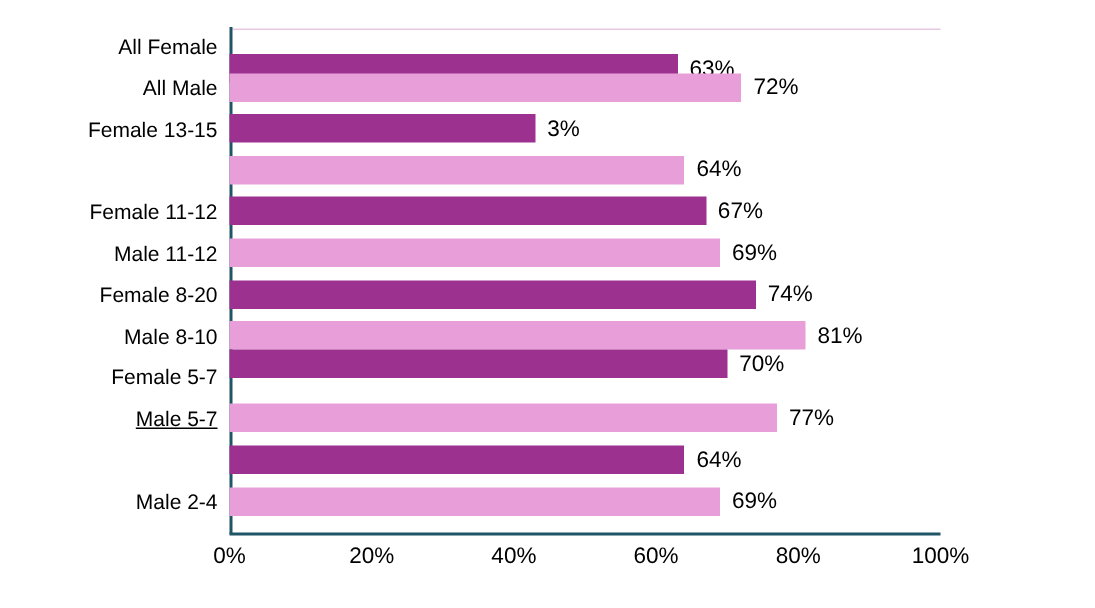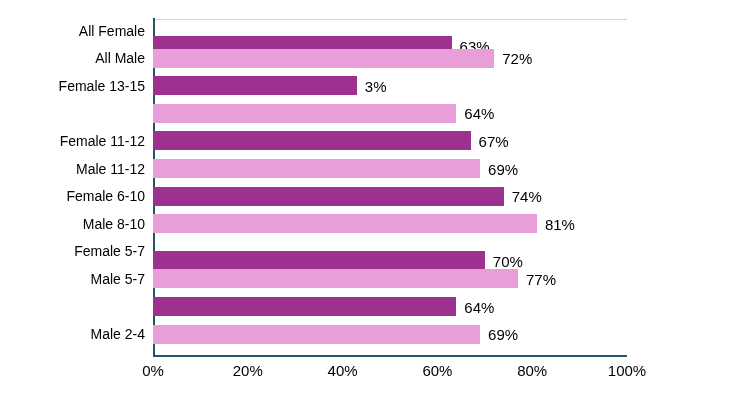--- a/index.html
+++ b/index.html
@@ -126,24 +126,24 @@
 <body>
 
 <div id="chart-root">
 
   <div class="cat-labels">
       <div class="cat-label" style="top: 3px;">All Female</div>
       <div class="cat-label" style="top: 30.6px;">All Male</div>
       <div class="cat-label" style="top: 58.2px;">Female 13-15</div>
       <div class="cat-label" style="top: 113.4px; margin-left: 40px;">Female 11-12</div>
       <div class="cat-label" style="top: 141px;">Male 11-12</div>
-      <div class="cat-label" style="top: 168.6px;">Female 6-10</div>
+      <div class="cat-label" style="top: 168.6px;">Female 8-20</div>
       <div class="cat-label" style="top: 196.2px;">Male 8-10</div>
       <div class="cat-label" style="top: 223.8px;">Female 5-7</div>
-      <div class="cat-label" style="top: 251.4px;">Male 5-7</div>
+      <div class="cat-label" style="top: 251.4px; text-decoration: underline;">Male 5-7</div>
       <div class="cat-label" style="top: 306.6px;">Male 2-4</div>
     </div>
 
   <div class="plot-top-rule"></div>
   <div class="axis-y"></div>
 
   <div class="plot-area">
     <div class="rows">
         <div class="row" style="top: 18px;">
           <div class="bar dark" style="width: 298.62px; background: rgb(156, 49, 143);"></div>
@@ -170,21 +170,21 @@
           <span class="bar-value" style="left: 335.06px;">69%</span>
         </div>
         <div class="row" style="top: 168.6px;">
           <div class="bar dark" style="width: 350.76px; background: rgb(156, 49, 143);"></div>
           <span class="bar-value" style="left: 358.76px;">74%</span>
         </div>
         <div class="row" style="top: 196.2px;">
           <div class="bar light" style="width: 383.94px; background: rgb(232, 159, 217);"></div>
           <span class="bar-value" style="left: 391.94px;">81%</span>
         </div>
-        <div class="row" style="top: 233px;">
+        <div class="row" style="top: 215px;">
           <div class="bar dark" style="width: 331.8px; background: rgb(156, 49, 143);"></div>
           <span class="bar-value" style="left: 339.8px;">70%</span>
         </div>
         <div class="row" style="top: 251.4px;">
           <div class="bar light" style="width: 364.98px; background: rgb(232, 159, 217);"></div>
           <span class="bar-value" style="left: 372.98px;">77%</span>
         </div>
         <div class="row" style="top: 279px;">
           <div class="bar dark" style="width: 303.36px; background: rgb(156, 49, 143);"></div>
           <span class="bar-value" style="left: 311.36px;">64%</span>

